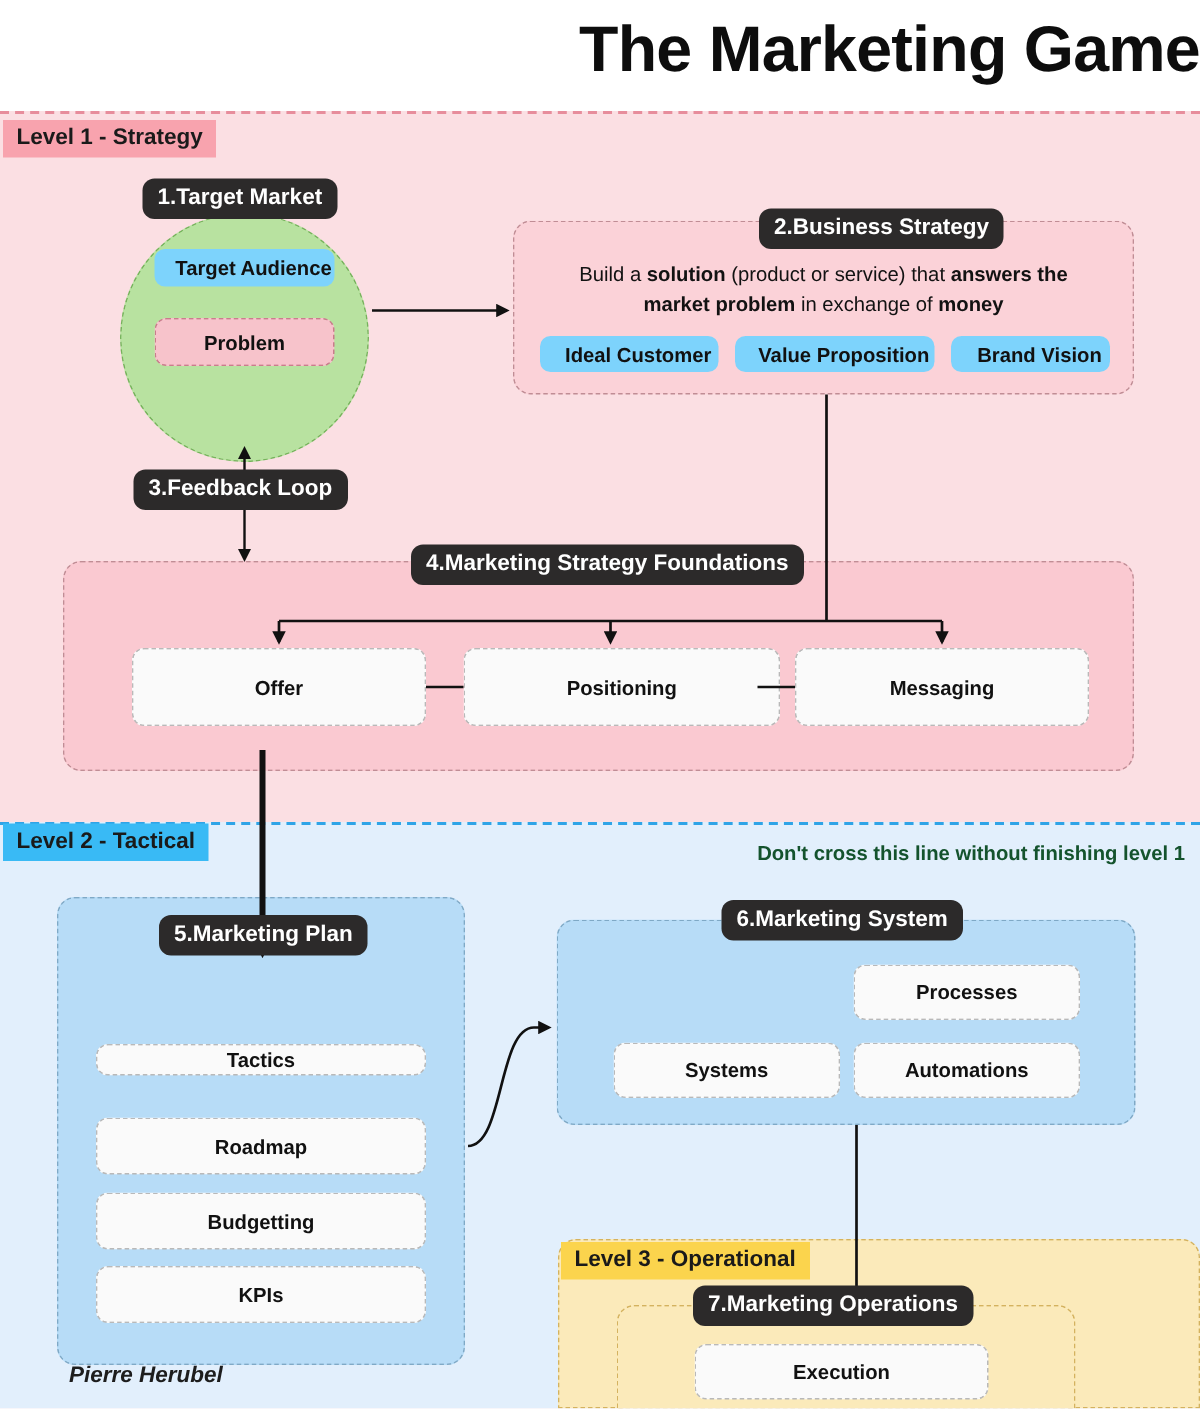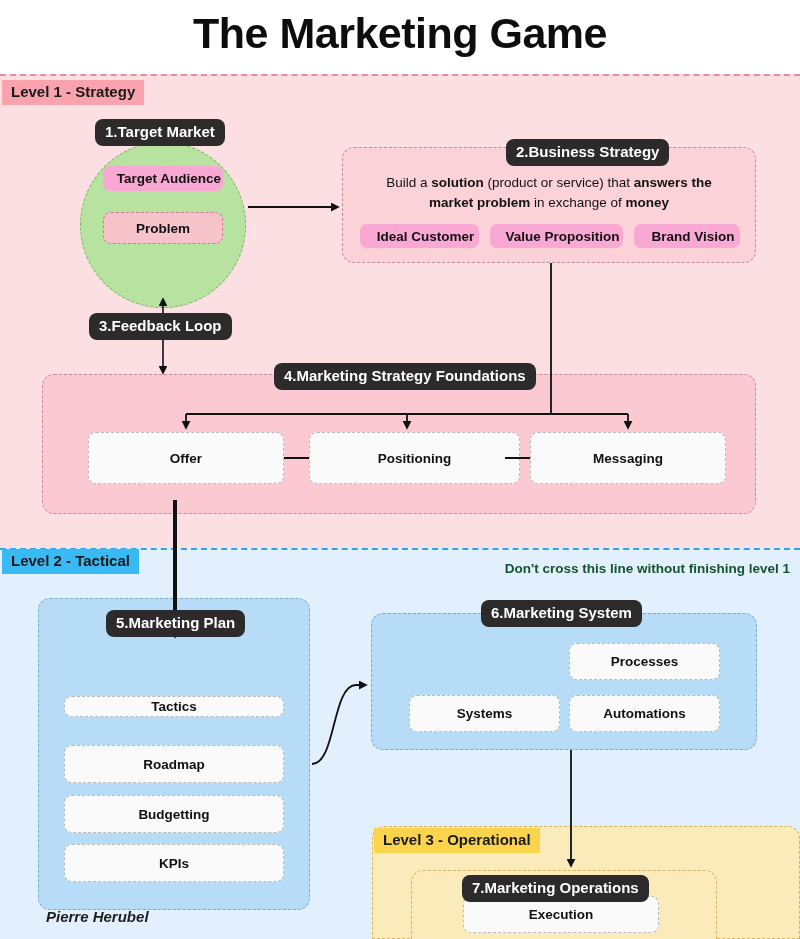--- a/index.html
+++ b/index.html
@@ -7,21 +7,21 @@
     width: 800px; height: 939px;
     background: #ffffff;
     font-family: "Liberation Sans", sans-serif;
     overflow: hidden;
   }
   #root { position: relative; width: 800px; height: 939px; background:#fff; }
 
   
   .title {
     position: absolute; top: 2px; left: 0; width: 800px;
-    text-align: center;
+    text-align: right;
     font-size: 43px; font-weight: 700; letter-spacing: -0.5px;
     color: #0d0d0d;
     line-height: 62px;
   }
 
   
   .band { position: absolute; left: 0; width: 800px; }
   .band-l1 {
     top: 74px; height: 474px;
     background: #fbdfe3;
@@ -91,21 +91,21 @@
     position: absolute;
     background: #fafafa;
     border: 1.2px dashed #b9b9b9;
     border-radius: 8px;
     display: flex; align-items: center; justify-content: center;
     font-size: 13.5px; font-weight: 700; color: #111;
     text-align: center;
     z-index: 12;
   }
   .chip-plain {
-    background: #f9a8d4; border: none; border-radius: 7px; padding-left: 12px;
+    background: #7dd3fc; border: none; border-radius: 7px; padding-left: 12px;
   }
   .chip-problem {
     background: #f7c3cb;
     border: 1.5px dashed #c97d8c;
   }
 
   
   .circle {
     position: absolute;
     border-radius: 50%;
@@ -179,21 +179,21 @@
   <div class="cont cont-blue" style="left:371px; top:613px; width:386px; height:137px;"></div>
   <div class="pill" style="left:481px; top:600px;">6.Marketing System</div>
   <div class="chip" style="left:569px; top:643px; width:151px; height:37px;">Processes</div>
   <div class="chip" style="left:409px; top:695px; width:151px; height:37px;">Systems</div>
   <div class="chip" style="left:569px; top:695px; width:151px; height:37px;">Automations</div>
 
   <div class="cont cont-yellow" style="left:372px; top:826px; width:428px; height:113px; border-radius:12px 12px 0 0;"></div>
   <div class="level-badge badge-l3">Level 3 - Operational</div>
 
   <div class="cont" style="left:411px; top:870px; width:306px; height:69px; background:#fbeaba; border:1.5px dashed #d4b25f; border-bottom:none; border-radius:12px 12px 0 0;"></div>
-  <div class="pill" style="left:462px; top:857px;margin-top:18px;">7.Marketing Operations</div>
+  <div class="pill" style="left:462px; top:857px;">7.Marketing Operations</div>
   <div class="chip" style="left:463px; top:896px; width:196px; height:37px;">Execution</div>
 
   <svg class="wires" viewBox="0 0 800 939">
     <defs>
       <marker id="ah" viewBox="0 0 10 10" refX="8" refY="5" markerWidth="6" markerHeight="6" orient="auto-start-reverse">
         <path d="M0,0 L10,5 L0,10 z" fill="#111"></path>
       </marker>
       <marker id="ahs" viewBox="0 0 10 10" refX="8" refY="5" markerWidth="5" markerHeight="5" orient="auto-start-reverse">
         <path d="M0,0 L10,5 L0,10 z" fill="#111"></path>
       </marker>

